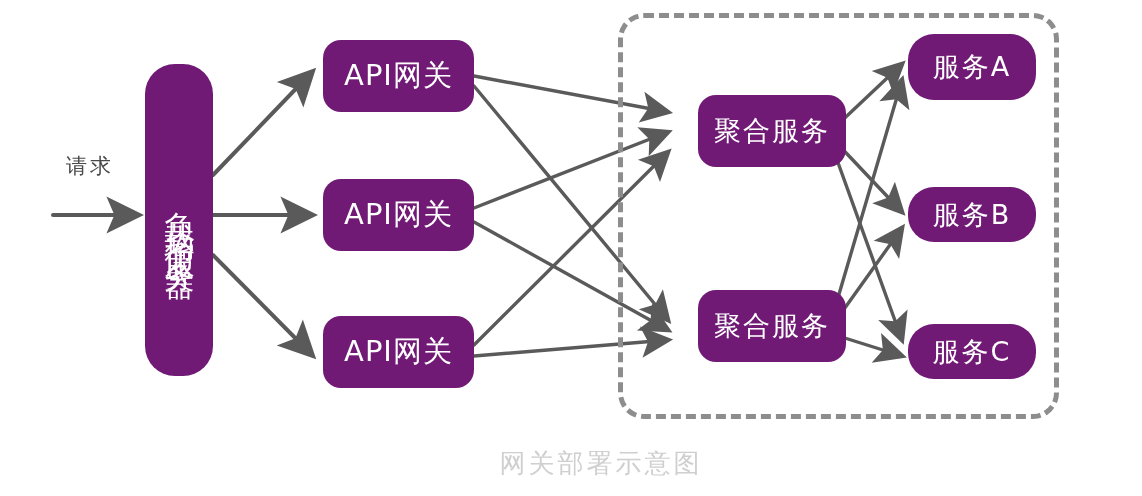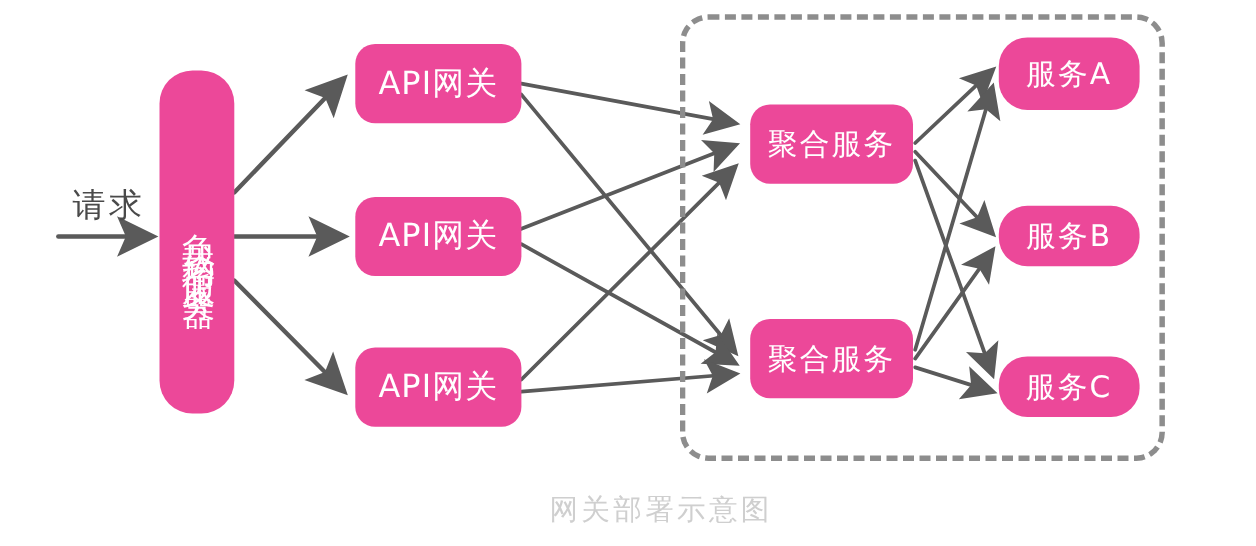--- a/index.html
+++ b/index.html
@@ -22,21 +22,21 @@
     position: absolute;
     left: 0;
     top: 0;
     width: 1142px;
     height: 496px;
     pointer-events: none;
   }
   .node {
     position: absolute;
     box-sizing: border-box;
-    background: #ec4899;
+    background: #701a75;
     border-radius: 18px;
     display: flex;
     align-items: center;
     justify-content: center;
     color: #ffffff;
     font-family: "DejaVu Sans", "Liberation Sans", sans-serif;
     letter-spacing: 2px;
     z-index: 3;
   }
   .node-lb {
@@ -47,42 +47,43 @@
     font-size: 30px;
     padding-top: 6px;
   }
   .node-gw {
     font-size: 29px;
     letter-spacing: 1px;
   }
   .node-agg {
     font-size: 27px;
     letter-spacing: 2px;
+    margin-left: 16px;
   }
   .node-svc {
     font-size: 27px;
     letter-spacing: 2px;
     border-radius: 26px;
   }
   #group-box {
     position: absolute;
     left: 618px;
     top: 13px;
     width: 441px;
     height: 406px;
     box-sizing: border-box;
     border: 5px dashed #8d8d8d;
     border-radius: 26px;
     z-index: 1;
   }
   #request-label {
     position: absolute;
     left: 66px;
-    top: 166px;
-    font-size: 30px;
+    top: 152px;
+    font-size: 21px;
     color: #4a4a4a;
     letter-spacing: 3px;
     font-family: "DejaVu Sans", "Liberation Sans", sans-serif;
     z-index: 3;
   }
   #caption {
     position: absolute;
     left: 0;
     top: 446px;
     width: 1142px;

